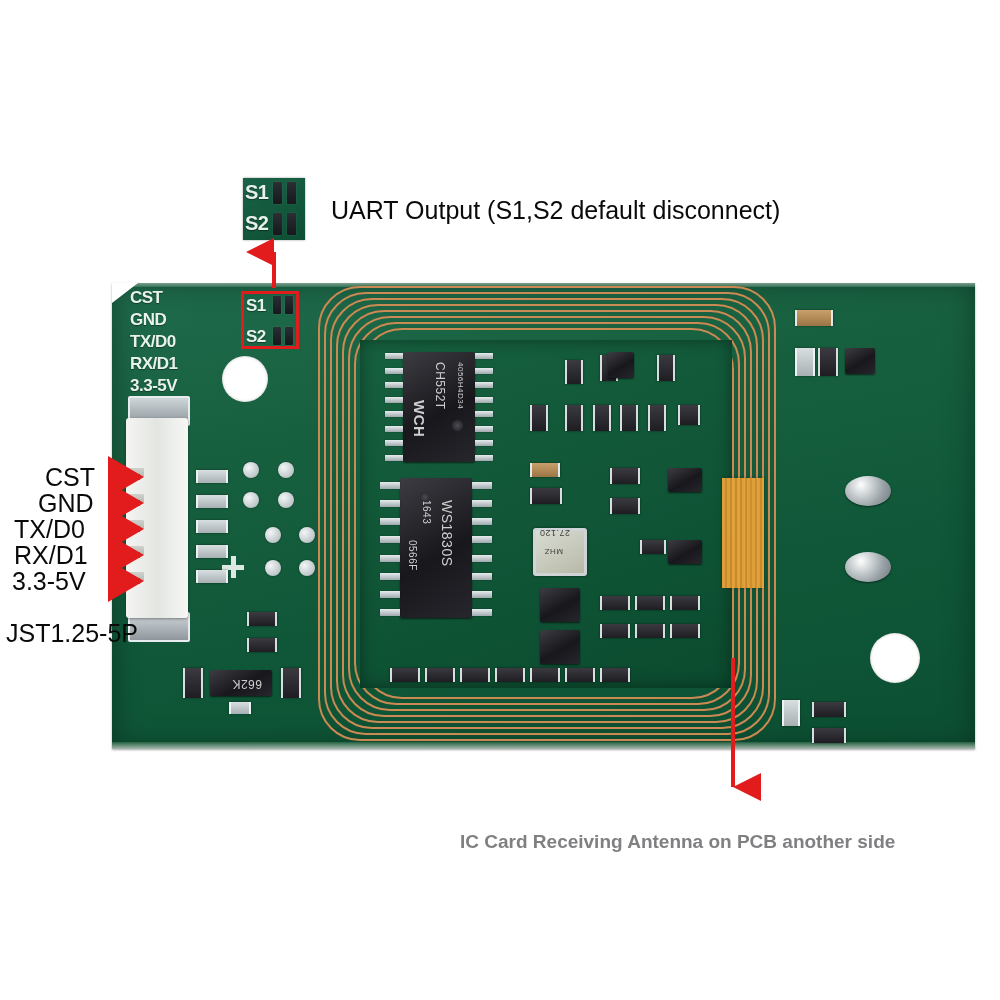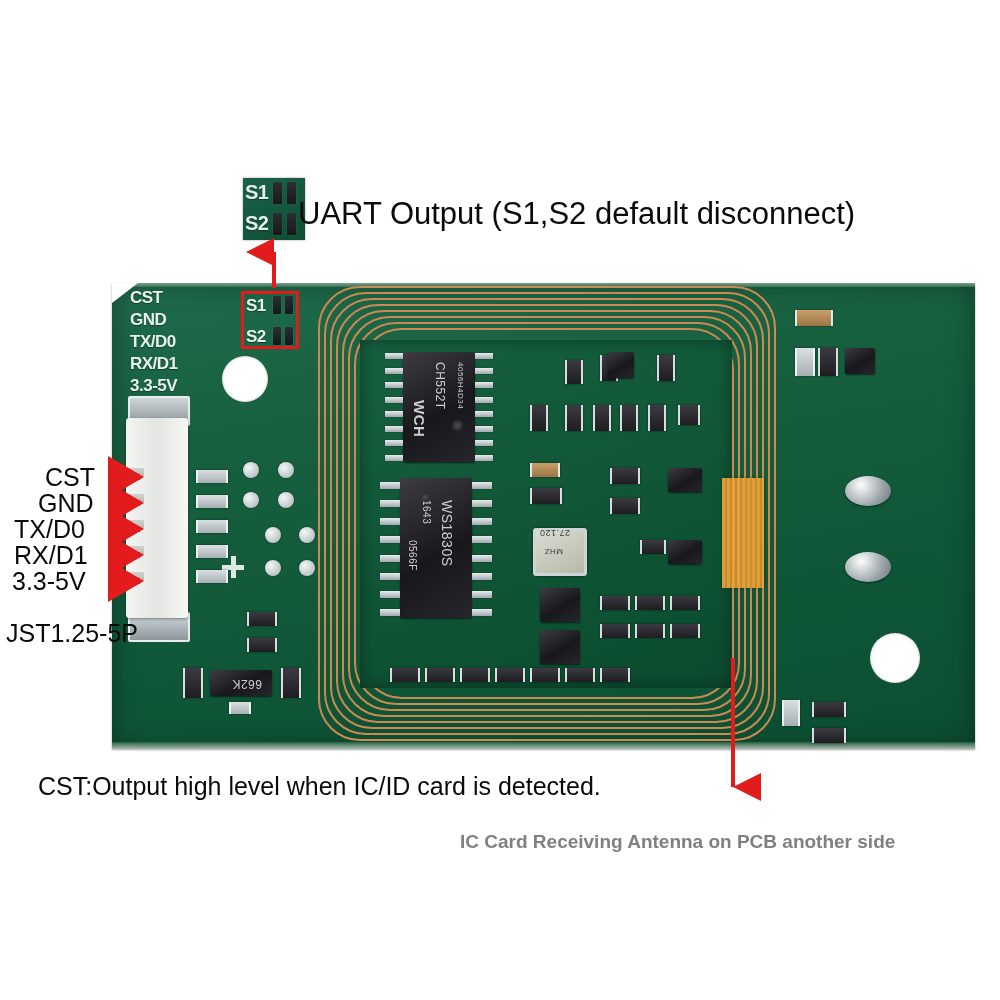--- a/index.html
+++ b/index.html
@@ -417,28 +417,27 @@
 
     <line x1="140" y1="477" x2="108" y2="477" stroke="#e21c1c" stroke-width="6" marker-end="url(#ah-left)"></line>
     <line x1="140" y1="503" x2="108" y2="503" stroke="#e21c1c" stroke-width="6" marker-end="url(#ah-left)"></line>
     <line x1="140" y1="529" x2="108" y2="529" stroke="#e21c1c" stroke-width="6" marker-end="url(#ah-left)"></line>
     <line x1="140" y1="555" x2="108" y2="555" stroke="#e21c1c" stroke-width="6" marker-end="url(#ah-left)"></line>
     <line x1="140" y1="581" x2="108" y2="581" stroke="#e21c1c" stroke-width="6" marker-end="url(#ah-left)"></line>
 
     <line x1="733" y1="658" x2="733" y2="787" stroke="#e21c1c" stroke-width="4" marker-end="url(#ah-down)"></line>
   </svg>
 
-  <div class="label" style="left:298px;top:198px;font-size:31px;">UART Output (S1,S2 default disconnect)</div>
+  <div class="label" style="left:331px;top:198px;font-size:25px;">UART Output (S1,S2 default disconnect)</div>
 
   <div class="label" style="left:45px;top:465px;font-size:25px;">CST</div>
   <div class="label" style="left:38px;top:491px;font-size:25px;">GND</div>
   <div class="label" style="left:14px;top:517px;font-size:25px;">TX/D0</div>
   <div class="label" style="left:14px;top:543px;font-size:25px;">RX/D1</div>
   <div class="label" style="left:12px;top:569px;font-size:25px;">3.3-5V</div>
 
   <div class="label" style="left:6px;top:621px;font-size:25px;text-align:center;">JST1.25-5P</div>
 
-  <div class="label" style="left:38px;top:774px;font-size:25px;">CST:Output high level when IC/ID card is detected.</div>
 
 
   <div class="label grey" style="left:460px;top:832px;font-size:19px;font-weight:bold;">IC Card Receiving Antenna on PCB another side</div>
 
 </div>
 
 </body></html>

